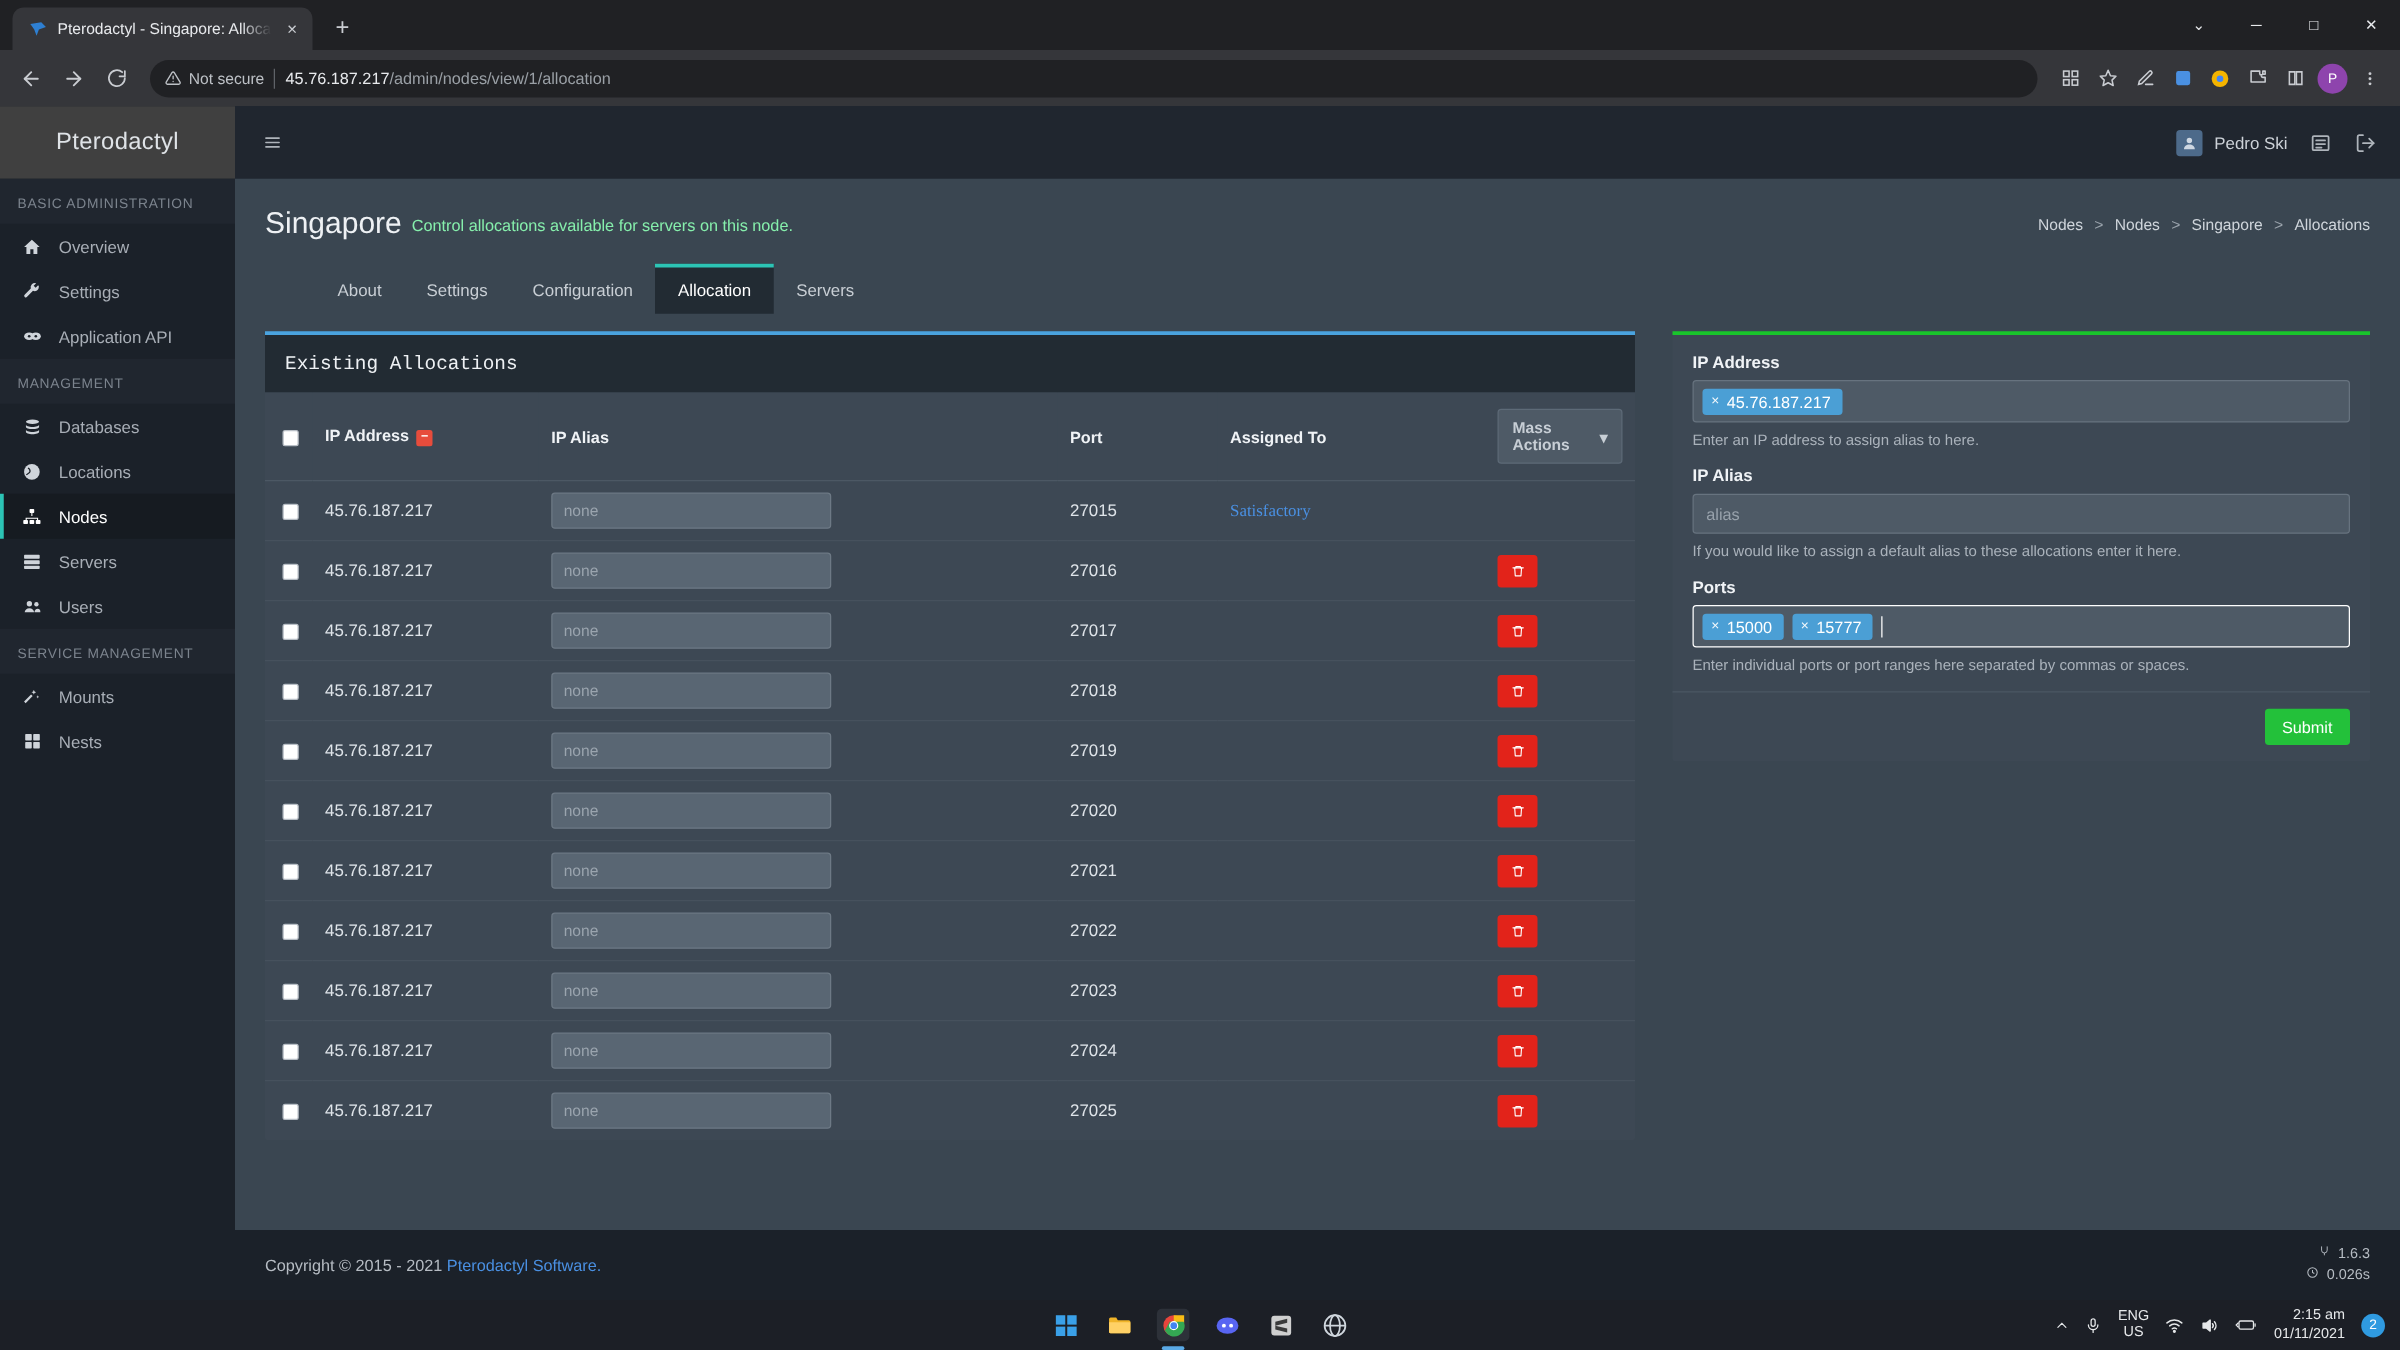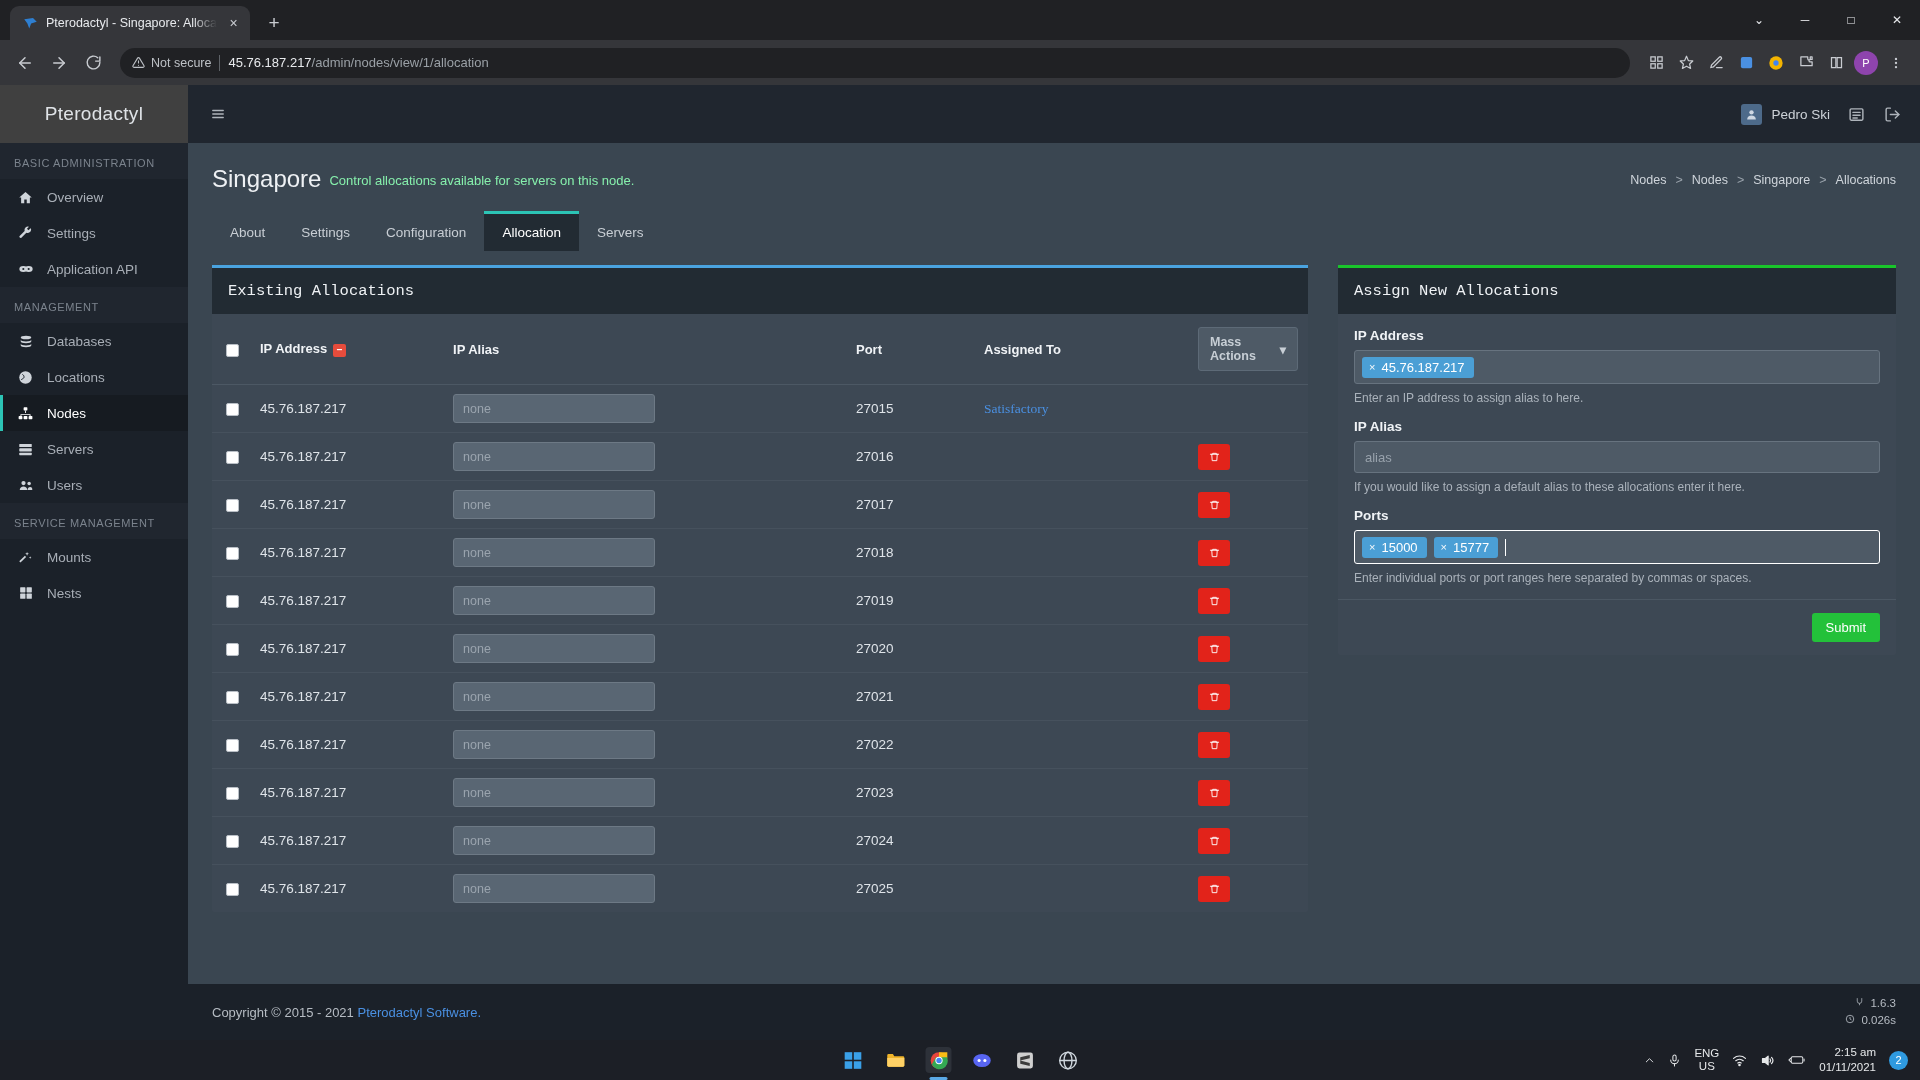--- a/index.html
+++ b/index.html
@@ -80,21 +80,21 @@
 
   .content { flex:1 1 auto; background:#3a4651; position:relative; overflow:hidden; }
 
   .pagehead { padding: 22px 24px 0 24px; display:flex; align-items:flex-start; }
   .pagetitle { color:#eef1f4; font-size: 24px; font-weight: 400; }
   .pagesub { color:#86efac; font-size: 13px; margin-left: 8px; position: relative; top: 8px;}
   .breadcrumb { margin-left:auto; color:#cfd5db; font-size:12.5px; display:flex; gap:9px; align-items:center; position:relative; top:8px; }
   .breadcrumb .sep { color:#9aa3ac; }
   .breadcrumb a { color:#cfd5db; text-decoration:none; }
 
-  .tabs { padding: 18px 24px 0 24px; display:flex; gap:0; }
+  .tabs { padding: 18px 24px 0 24px; display:flex; gap:0;margin-left:40px; }
   .tabitem { padding: 11px 18px; color:#c8ced4; font-size:13.5px; border-top:3px solid transparent; }
   .tabitem.active { background:#222b33; color:#ffffff; border-top-color:#2cc4b5; }
 
   .body-grid { display:flex; gap:0; padding: 14px 24px 0 24px; align-items:flex-start; }
   .col-left { flex: 0 0 1096px; width: 1096px; }
   .col-right { flex: 1 1 auto; margin-left: 30px; }
 
   .panel { background:#3d4854; border-radius:2px; }
   .panel-top-accent { height:3px; background:#4aa3df; }
   .panel-top-accent.green { background:#19c52b; }
@@ -113,21 +113,21 @@
     border-radius:2px; display:inline-block; vertical-align:middle;
   }
   .th-cb { width: 38px; padding-left:14px; }
   .td-cb { width: 38px; padding-left:14px; }
   .badge-minus {
     display:inline-flex; align-items:center; justify-content:center;
     background:#e74c3c; color:#fff; width:13px; height:13px; border-radius:2px;
     font-size:10px; line-height:1; margin-left:6px; vertical-align:middle;
   }
   .alias-input {
-    width: 202px; height: 29px; background:#596673; border:1px solid #6d7985;
+    width: 224px; height: 29px; background:#596673; border:1px solid #6d7985;
     border-radius:3px; color:#e5e5e5; font-size:12.5px; padding: 0 9px;
   }
   .alias-input::placeholder { color:#9aa4ae; }
   .assigned-link { color:#4a90e2; text-decoration:none; font-size:13.5px;font-family:Liberation Serif, serif; }
   .col-port { width: 128px; }
   .col-assigned { width: 214px; }
   .col-actions { width: 120px; text-align:left; }
   .mass-actions {
     background:#4e5a66; border:1px solid #5d6a77; border-radius:3px;
     color:#c7ced5; font-size:12.5px; padding: 7px 11px; display:inline-flex; gap:7px; align-items:center;
@@ -651,21 +651,20 @@
                         </span></td>
                     </tr>
                   </tbody>
               </table>
             </div>
           </div>
 
           <div class="col-right">
             <div class="panel">
               <div class="panel-top-accent green"></div>
-              <div class="panel-head">Assign New Allocations</div>
               <div class="form-body">
 
                 <div class="flabel">IP Address</div>
                 <div class="tagbox">
                   <span class="tag">
                     <span class="x">×</span>
                     <span>45.76.187.217</span>
                   </span>
                 </div>
                 <div class="fhelp">Enter an IP address to assign alias to here.</div>

